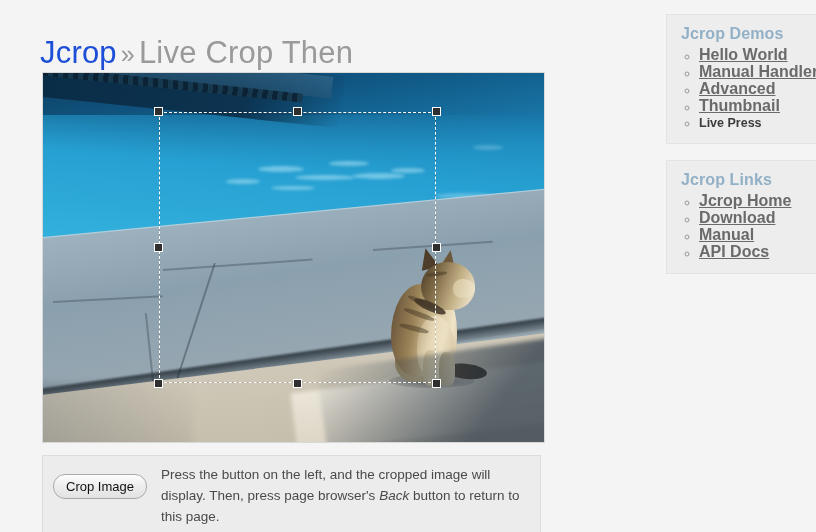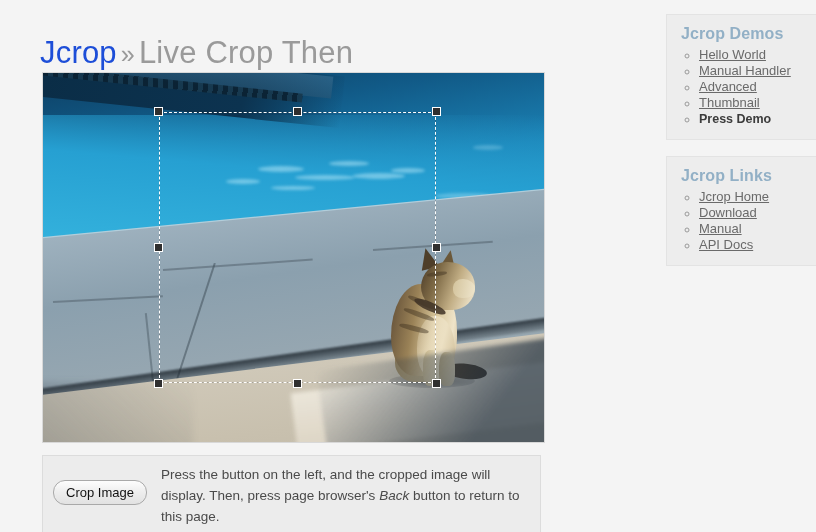--- a/index.html
+++ b/index.html
@@ -330,21 +330,21 @@
     background: #ececec;
     border: 1px solid #dcdcdc;
     padding: 8px 10px 10px 10px;
     box-sizing: border-box;
     display: flex;
     align-items: flex-start;
     gap: 14px;
   }
   #crop-button {
     flex: 0 0 auto;
-    margin-top: 16px;
+    margin-top: 10px;
     padding: 4px 12px;
     font-family: "Liberation Sans", sans-serif;
     font-size: 13px;
     color: #111;
     background: linear-gradient(180deg, #fdfdfd 0%, #ededed 50%, #e2e2e2 100%);
     border: 1px solid #a9a9a9;
     border-radius: 12px;
     cursor: pointer;
     white-space: nowrap;
   }
@@ -385,21 +385,22 @@
   .side-box li {
     color: #9a9a9a;
     font-size: 12.5px;
     line-height: 16px;
     margin: 0;
     padding: 0;
   }
   .side-box li a {
     color: #6a6a6a;
     text-decoration: underline;
-    font-size: 13px;
+    font-size: 16px;
+    font-weight: bold;
   }
   .side-box li.current span {
     color: #3c3c3c;
     font-weight: bold;
     text-decoration: none;
   }
 </style>
 </head>
 <body>
 
@@ -493,21 +494,21 @@
       <li>
         <a href="#">Manual Handler</a>
       </li>
       <li>
         <a href="#">Advanced</a>
       </li>
       <li>
         <a href="#">Thumbnail</a>
       </li>
       <li class="current">
-        <span>Press Demo</span>
+        <span>Live Press</span>
       </li>
     </ul>
   </div>
 
   <div class="side-box">
     <h3>Jcrop Links</h3>
     <ul>
       <li>
         <a href="#">Jcrop Home</a>
       </li>

